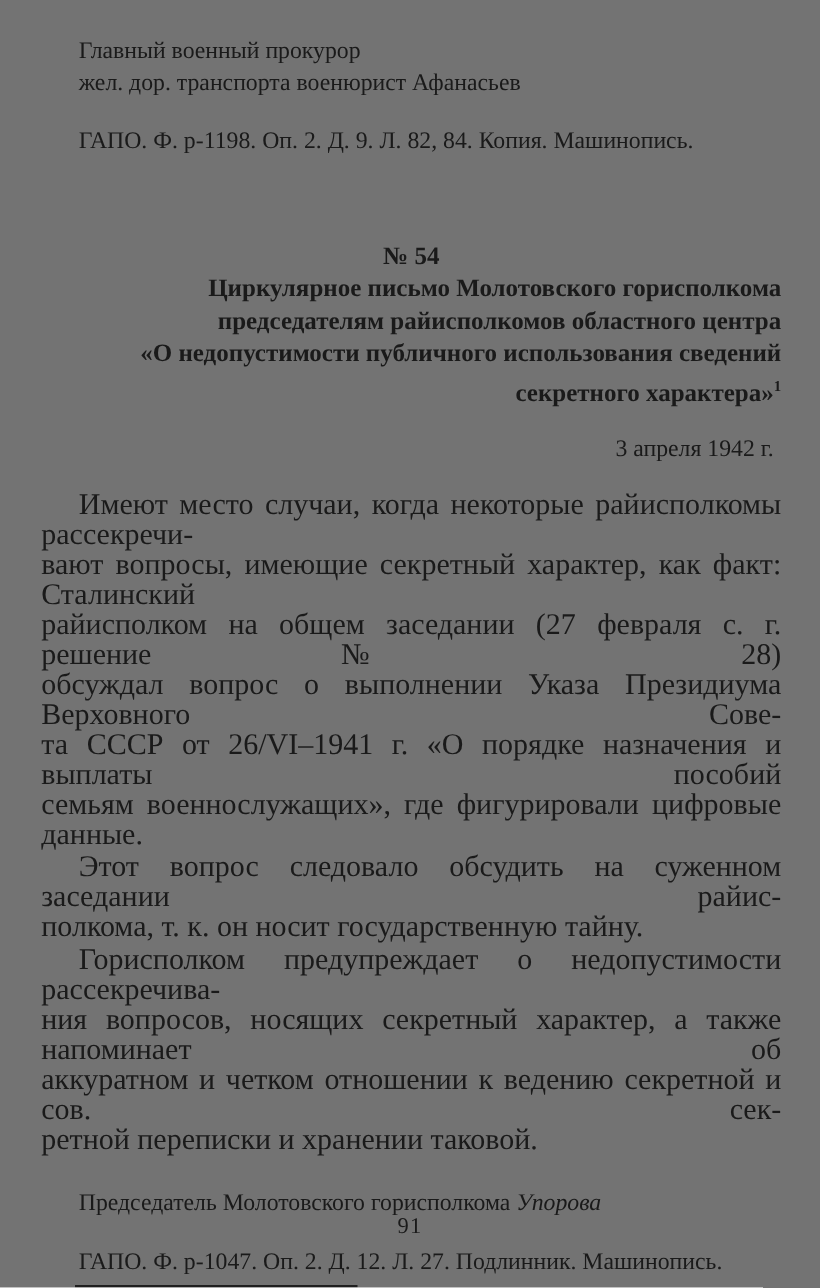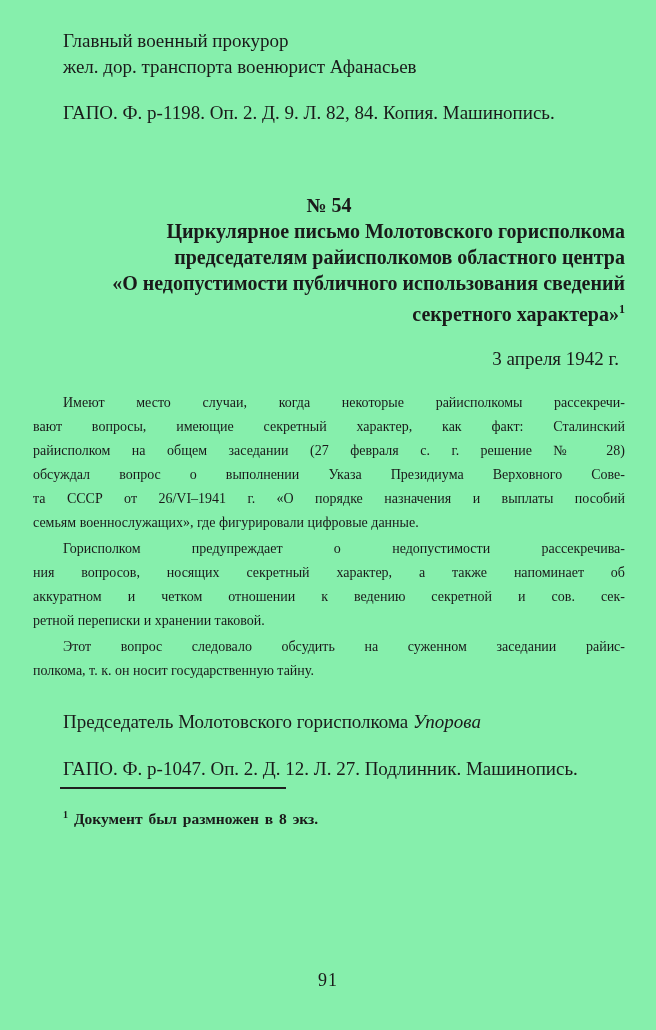--- a/index.html
+++ b/index.html
@@ -13,21 +13,21 @@
     font-family: "Liberation Serif", "DejaVu Serif", serif;
     color: #1a1a1a;
     -webkit-font-smoothing: antialiased;
   }
   .page {
     position: relative;
     box-sizing: border-box;
     width: 656px;
     height: 1030px;
     padding: 28px 31px 0 33px;
-    background: #86efac;
+    background: #737373;
     overflow: hidden;
   }
   
   .opening {
     margin-left: 30px;
     font-size: 19px;
     line-height: 26px;
   }
   .archive-ref {
     margin-left: 30px;
@@ -60,21 +60,21 @@
     text-align: right;
     font-size: 19px;
     line-height: 24px;
   }
   
   .doc-body {
     margin-top: 20px;
   }
   .para { margin: 0 0 2px 0; }
   .bl {
-    font-size: 14px;
+    font-size: 24px;
     line-height: 24px;
     text-align: justify;
     text-align-last: justify;
   }
   .bl.end { text-align-last: left; }
   .bl.ind { text-indent: 30px; }
   
   .signature {
     margin-left: 30px;
     margin-top: 27px;
@@ -145,28 +145,28 @@
   <div class="doc-body">
     <div class="para">
       <div class="bl ind">Имеют место случаи, когда некоторые райисполкомы рассекречи-</div>
       <div class="bl">вают вопросы, имеющие секретный характер, как факт: Сталинский</div>
       <div class="bl">райисполком на общем заседании (27 февраля с. г. решение № 28)</div>
       <div class="bl">обсуждал вопрос о выполнении Указа Президиума Верховного Сове-</div>
       <div class="bl">та СССР от 26/VI–1941 г. «О порядке назначения и выплаты пособий</div>
       <div class="bl end">семьям военнослужащих», где фигурировали цифровые данные.</div>
     </div>
     <div class="para">
+      <div class="bl ind">Этот вопрос следовало обсудить на суженном заседании райис-</div>
+      <div class="bl end">полкома, т. к. он носит государственную тайну.</div>
+    </div>
+    <div class="para">
       <div class="bl ind">Горисполком предупреждает о недопустимости рассекречива-</div>
       <div class="bl">ния вопросов, носящих секретный характер, а также напоминает об</div>
       <div class="bl">аккуратном и четком отношении к ведению секретной и сов. сек-</div>
       <div class="bl end">ретной переписки и хранении таковой.</div>
-    </div>
-    <div class="para">
-      <div class="bl ind">Этот вопрос следовало обсудить на суженном заседании райис-</div>
-      <div class="bl end">полкома, т. к. он носит государственную тайну.</div>
     </div>
   </div>
 
   <div class="signature">
     <span>Председатель Молотовского горисполкома </span><span class="sig-name">Упорова</span>
   </div>
 
   <div class="archive-ref-2">ГАПО. Ф. р-1047. Оп. 2. Д. 12. Л. 27. Подлинник. Машинопись.</div>
 
   <div class="footnote-rule"></div>

